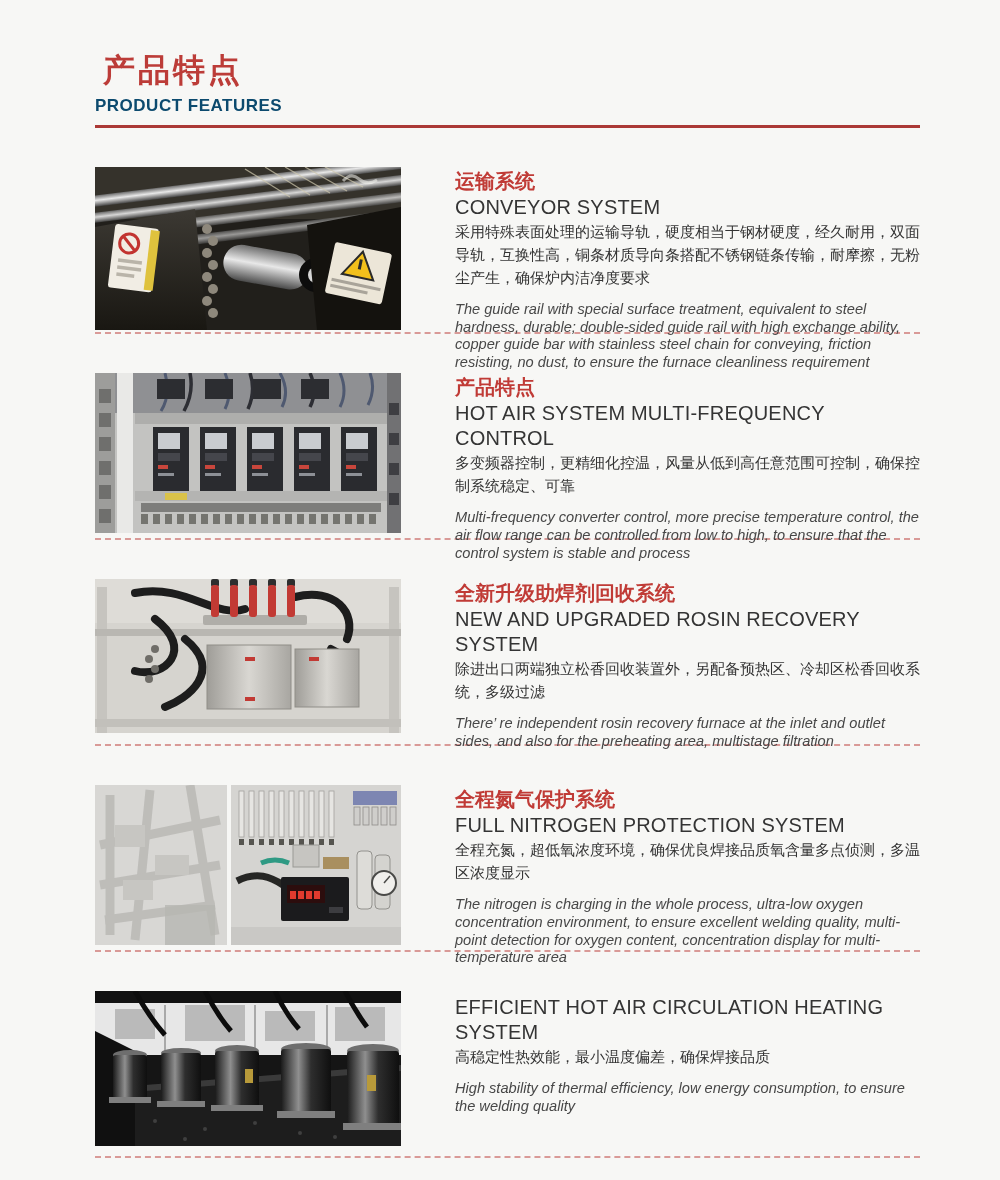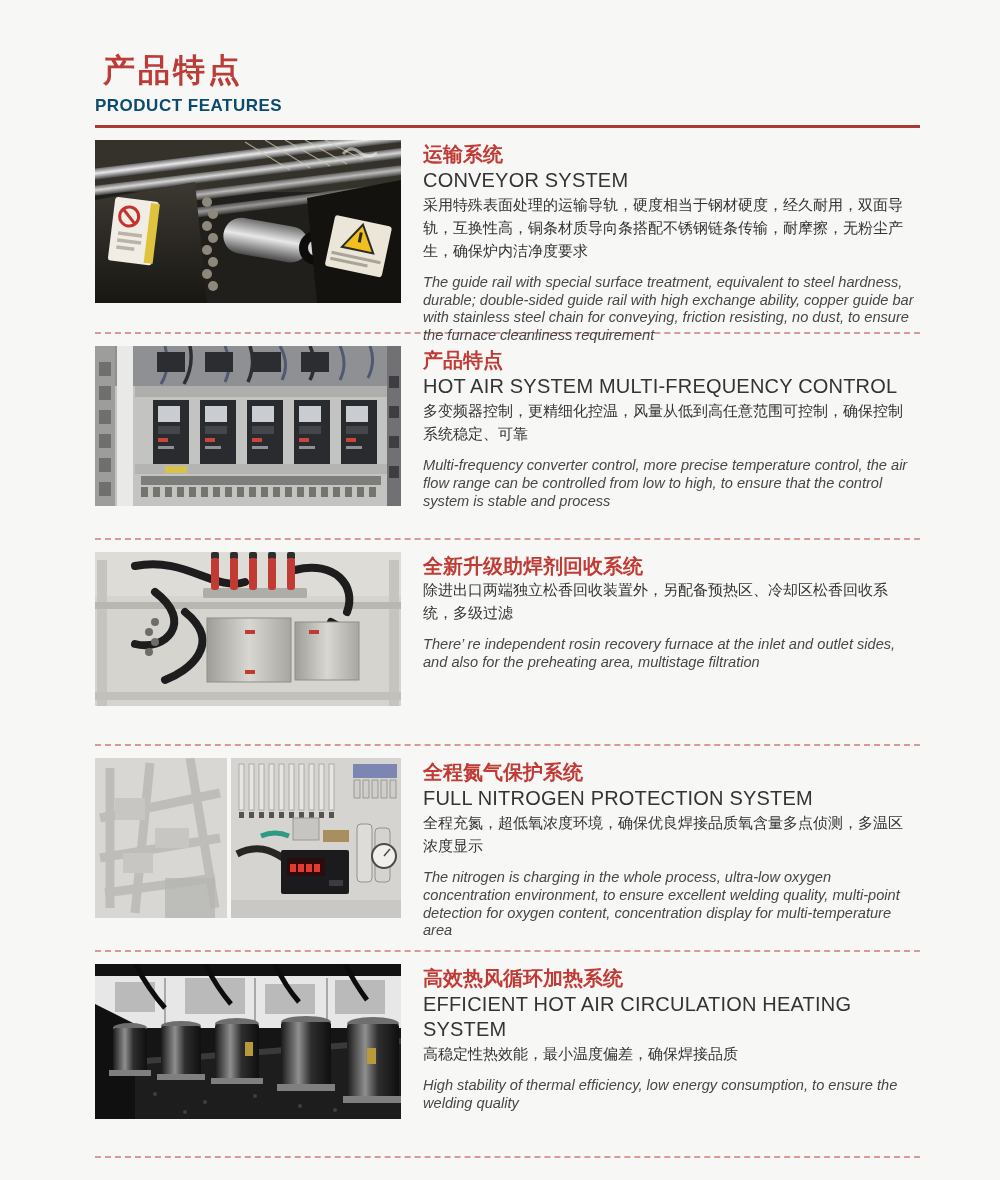--- a/index.html
+++ b/index.html
@@ -29,23 +29,23 @@
   }
   .hdr .underline {
     height: 3px;
     background: #ab3936;
     margin-top: 10px;
   }
 
   
   .feature {
     display: flex;
-    gap: 22px;
+    gap: 54px;
     height: 206px;
-    padding-top: 12px;
+    padding-top: 39px;
     border-bottom: 2px dashed #d99a97;
     justify-content: space-between;
   }
   .photo { flex: 0 0 306px; }
   .photo svg { display: block; }
   .photo-pair { display: flex; gap: 4px; }
 
   .info { flex: 1; padding-top: 2px; }
   .info .t-zh {
     margin: 0;
@@ -289,20 +289,21 @@
           <circle cx="60" cy="70" r="4"></circle>
             <circle cx="54" cy="80" r="4"></circle>
             <circle cx="60" cy="90" r="4"></circle>
             <circle cx="54" cy="100" r="4"></circle>
         </g>
         <rect x="0" y="140" width="306" height="8" fill="#c2c0bb"></rect>
       </svg>
     </div>
     <div class="info">
       <h3 class="t-zh">全新升级助焊剂回收系统</h3>
+      <div class="t-en">NEW AND UPGRADED ROSIN RECOVERY SYSTEM</div>
       <p class="d-zh">除进出口两端独立松香回收装置外，另配备预热区、冷却区松香回收系统，多级过滤</p>
       <p class="d-en">There’ re independent rosin recovery furnace at the inlet and outlet sides, and also for the preheating area, multistage filtration</p>
     </div>
   </div>
 
   <div class="feature">
     <div class="photo photo-pair">
       <svg width="132" height="160" viewBox="0 0 132 160">
         <rect width="132" height="160" fill="#d8d7d4"></rect>
         <g stroke="#bcbbb7" stroke-width="9" opacity="0.9">
@@ -439,20 +440,19 @@
           <circle cx="60" cy="130" r="2"></circle>
             <circle cx="110" cy="138" r="2"></circle>
             <circle cx="160" cy="132" r="2"></circle>
           <circle cx="205" cy="142" r="2"></circle>
             <circle cx="90" cy="148" r="2"></circle>
             <circle cx="240" cy="146" r="2"></circle>
         </g>
       </svg>
     </div>
     <div class="info">
-      <h3 class="t-zh">高效热风循环加热系统</h3>
       <div class="t-en">EFFICIENT HOT AIR CIRCULATION HEATING SYSTEM</div>
       <p class="d-zh">高稳定性热效能，最小温度偏差，确保焊接品质</p>
       <p class="d-en">High stability of thermal efficiency, low energy consumption, to ensure the welding quality</p>
     </div>
   </div>
 
 </div>
 
 </body></html>

